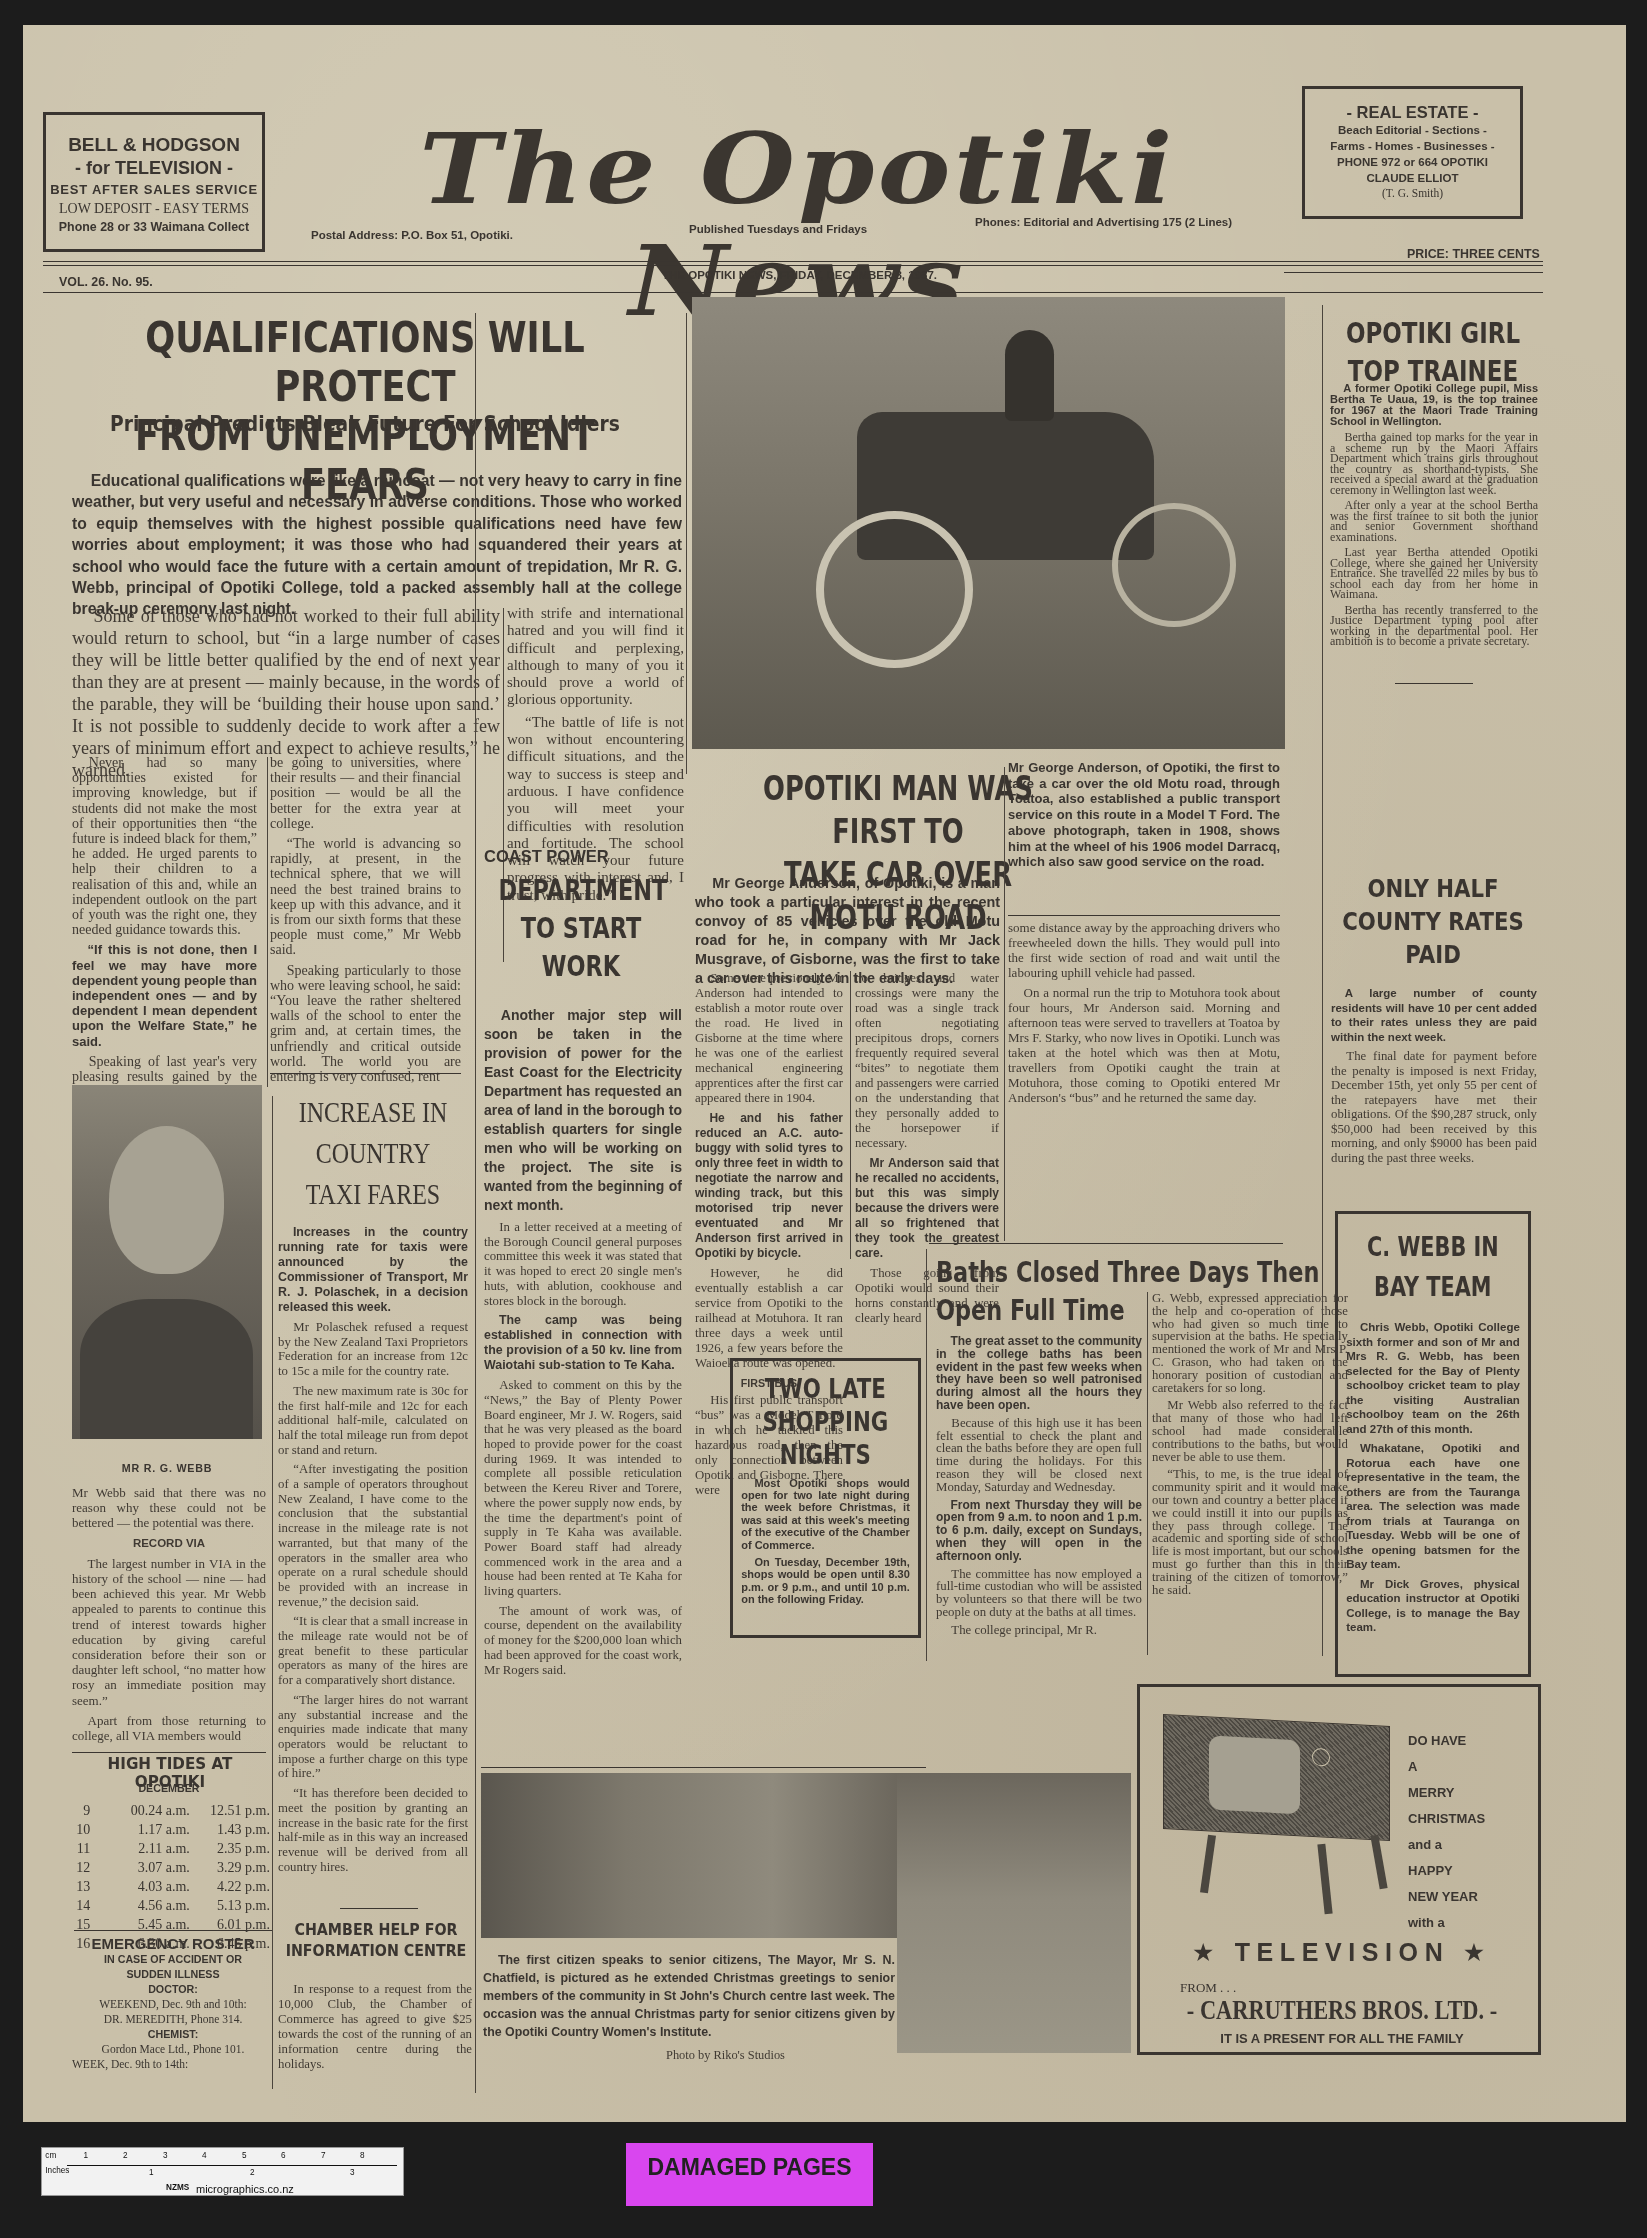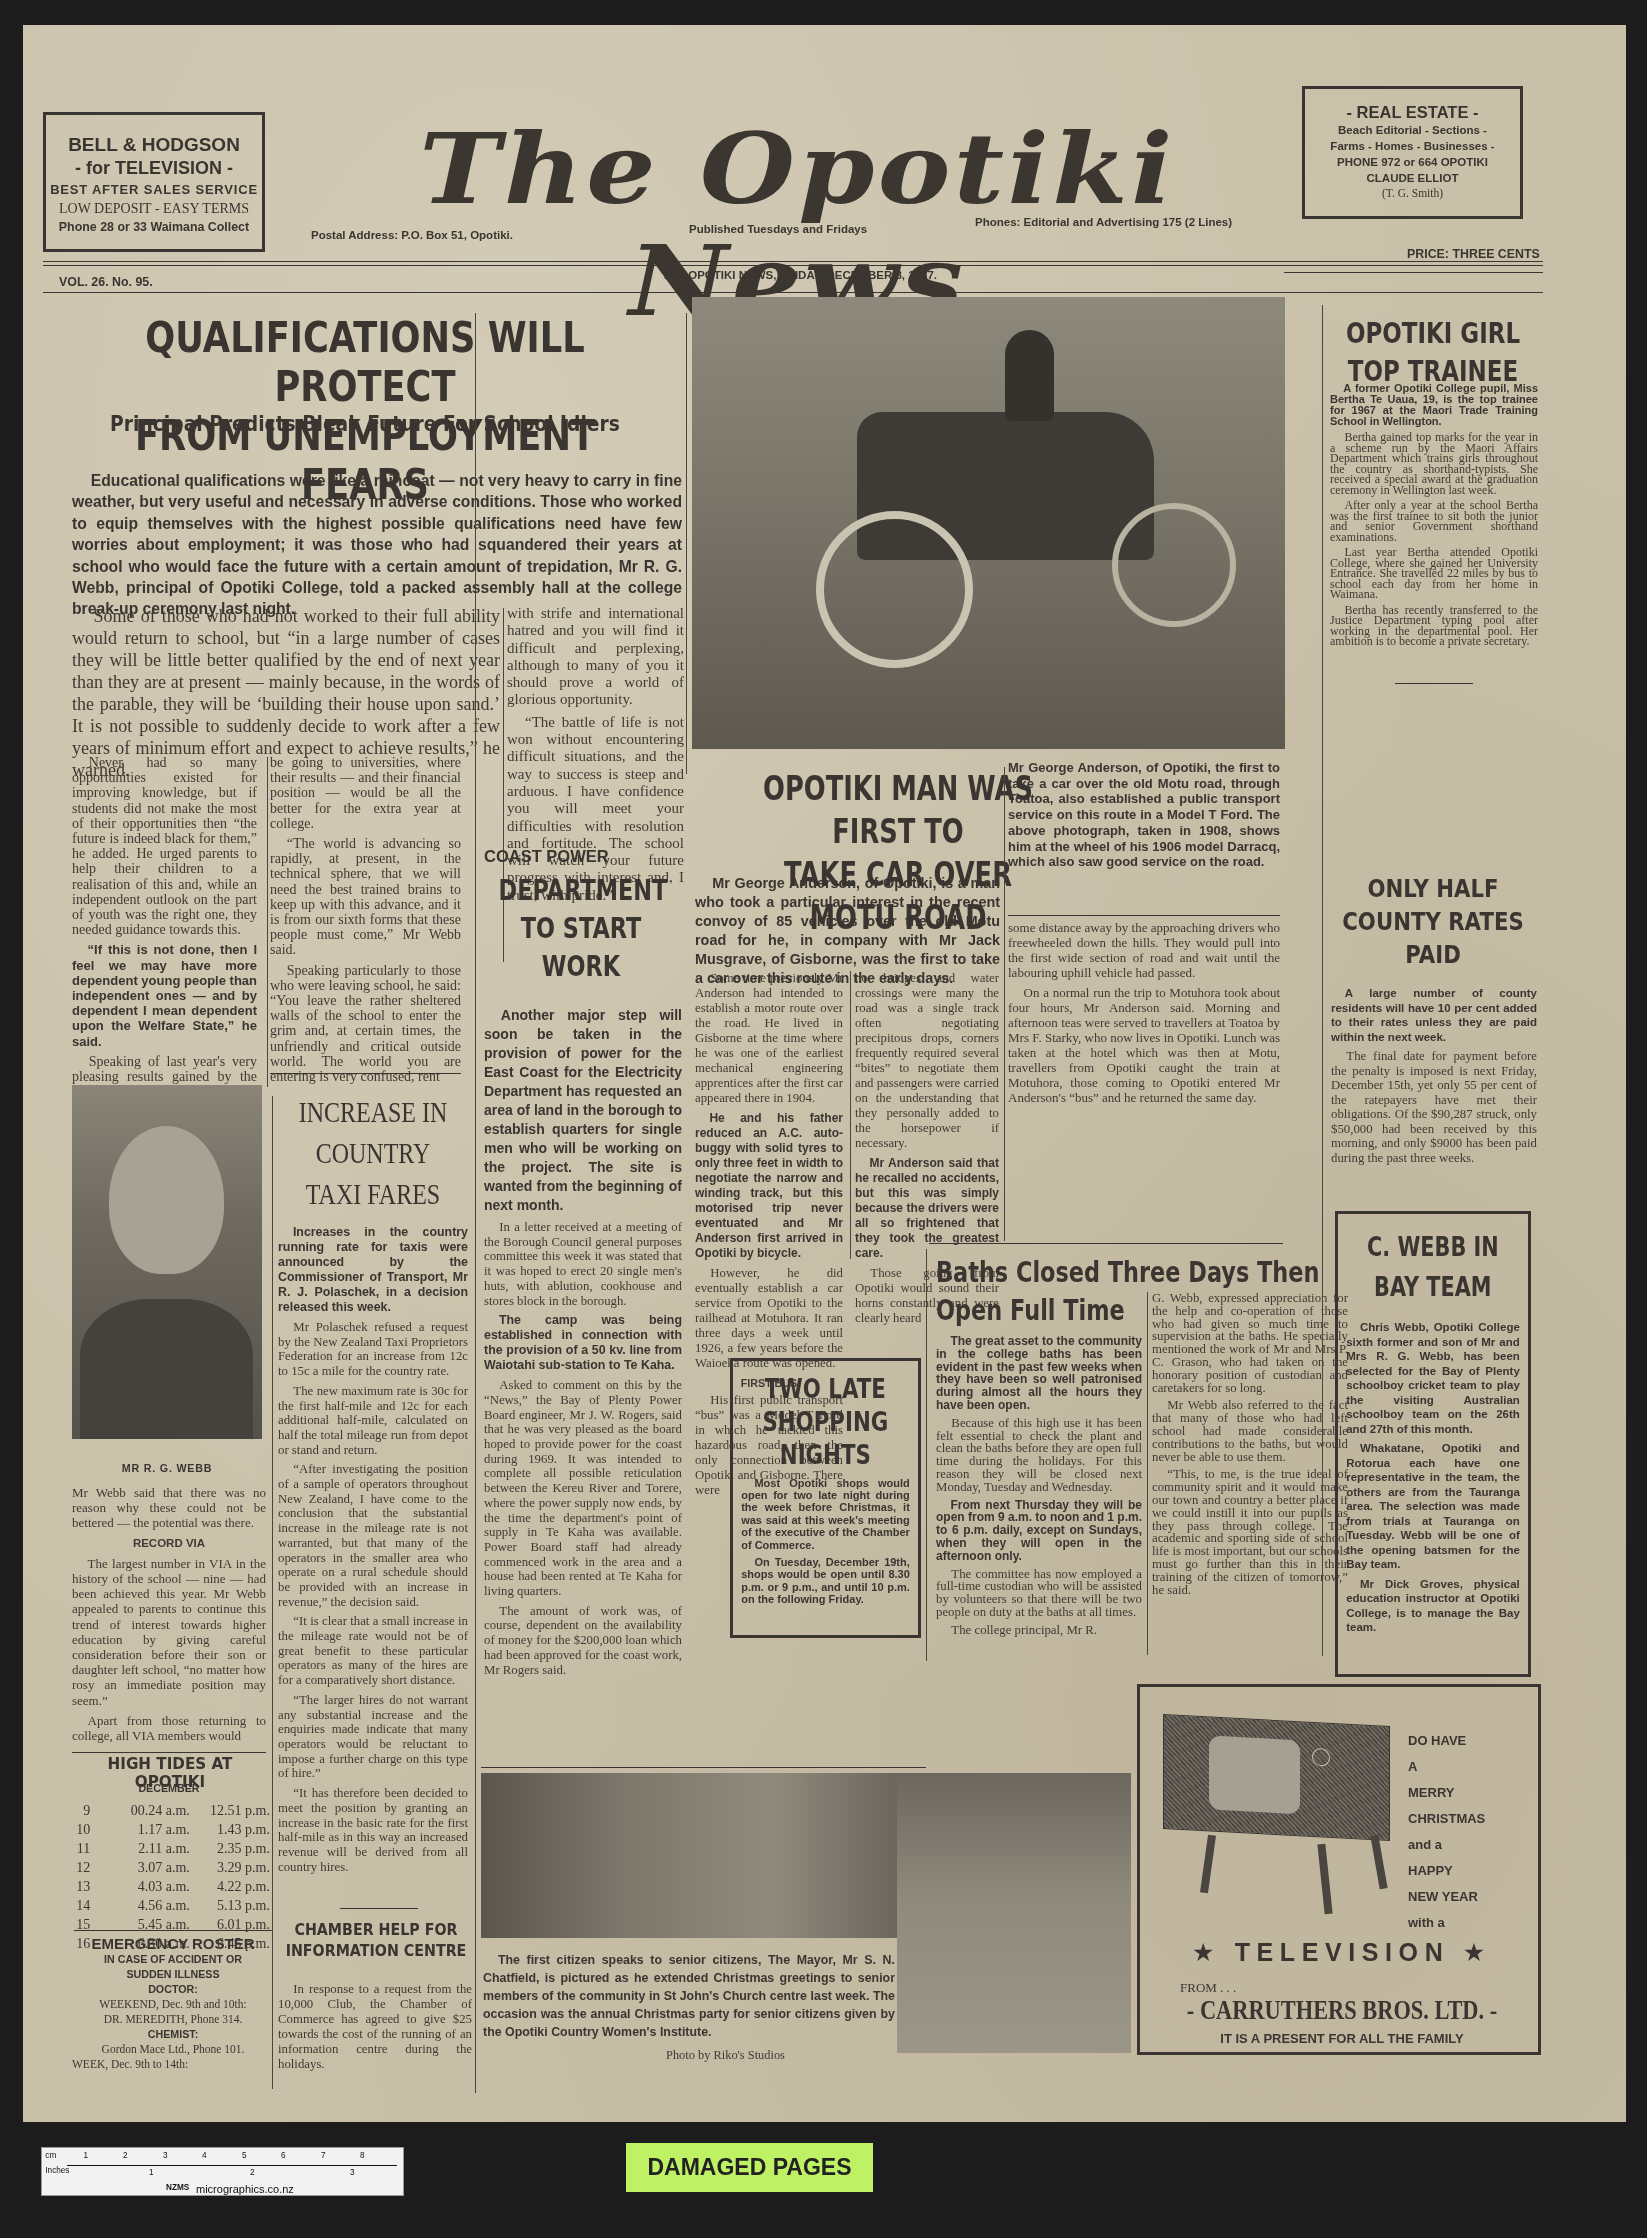--- a/index.html
+++ b/index.html
@@ -259,21 +259,21 @@
   </div>
 
   <div class="vr" style="left:903px;top:1224px;height:412px"></div>
   <div class="abs" style="left:913px;top:1229px;font-family:'DejaVu Sans',sans-serif;font-weight:bold;font-size:28px;line-height:38px;transform:scaleX(0.8);transform-origin:left top;white-space:nowrap">
     <div>Baths Closed Three Days Then</div>
     <div>Open Full Time</div>
   </div>
   <div class="abs just" style="left:913px;top:1310px;width:206px">
     <p class="body-bold" style="font-size:12px;line-height:12.8px">The great asset to the community in the college baths has been evident in the past few weeks when they have been so well patronised during almost all the hours they have been open.</p>
     <div class="body-serif" style="font-size:12.8px;line-height:12.8px">
-      <p>Because of this high use it has been felt essential to check the plant and clean the baths before they are open full time during the holidays. For this reason they will be closed next Monday, Tuesday and Wednesday.</p>
+      <p>Because of this high use it has been felt essential to check the plant and clean the baths before they are open full time during the holidays. For this reason they will be closed next Monday, Saturday and Wednesday.</p>
       <p class="body-bold" style="font-size:12px;line-height:12.8px">From next Thursday they will be open from 9 a.m. to noon and 1 p.m. to 6 p.m. daily, except on Sundays, when they will open in the afternoon only.</p>
       <p>The committee has now employed a full-time custodian who will be assisted by volunteers so that there will be two people on duty at the baths at all times.</p>
       <p>The college principal, Mr R.</p>
     </div>
   </div>
   <div class="vr" style="left:1124px;top:1267px;height:363px"></div>
   <div class="abs body-serif just" style="left:1129px;top:1267px;width:196px;font-size:12.8px;line-height:12.8px">
     <p style="text-indent:0">G. Webb, expressed appreciation for the help and co-operation of those who had given so much time to supervision at the baths. He specially mentioned the work of Mr and Mrs P. C. Grason, who had taken on the honorary position of custodian and caretakers for so long.</p>
     <p>Mr Webb also referred to the fact that many of those who had left school had made considerable contributions to the baths, but would never be able to use them.</p>
     <p>“This, to me, is the true ideal of community spirit and it would make our town and country a better place if we could instill it into our pupils as they pass through college. The academic and sporting side of school life is most important, but our schools must go further than this in their training of the citizen of tomorrow,” he said.</p>
@@ -369,15 +369,15 @@
         <div class="abs sans" style="left: 214px; top: 3.3px; font-size: 8.2px; color: rgb(17, 17, 17);">6</div>
         <div class="abs sans" style="left: 254px; top: 3.3px; font-size: 8.2px; color: rgb(17, 17, 17);">7</div>
         <div class="abs sans" style="left: 293px; top: 3.3px; font-size: 8.2px; color: rgb(17, 17, 17);">8</div>
         <div class="abs sans" style="left: 82px; top: 20px; font-size: 8.2px; color: rgb(17, 17, 17);">1</div>
         <div class="abs sans" style="left: 183px; top: 20px; font-size: 8.2px; color: rgb(17, 17, 17);">2</div>
         <div class="abs sans" style="left: 283px; top: 20px; font-size: 8.2px; color: rgb(17, 17, 17);">3</div>
       </div>
     <div class="abs sans bold" style="left:124px;top:35px;font-size:8.2px;color:#111">NZMS</div>
     <div class="abs sans" style="left:154px;top:35px;font-size:11px;color:#111">micrographics.co.nz</div>
   </div>
-  <div class="abs sans bold center" style="left:626px;top:20.6px;width:247px;height:49px;line-height:49px;background:#bef264;color:#222;font-size:23px">DAMAGED PAGES</div>
+  <div class="abs sans bold center" style="left:626px;top:20.6px;width:247px;height:63px;line-height:49px;background:#d946ef;color:#222;font-size:23px">DAMAGED PAGES</div>
 </div>
 
 
 </body></html>

